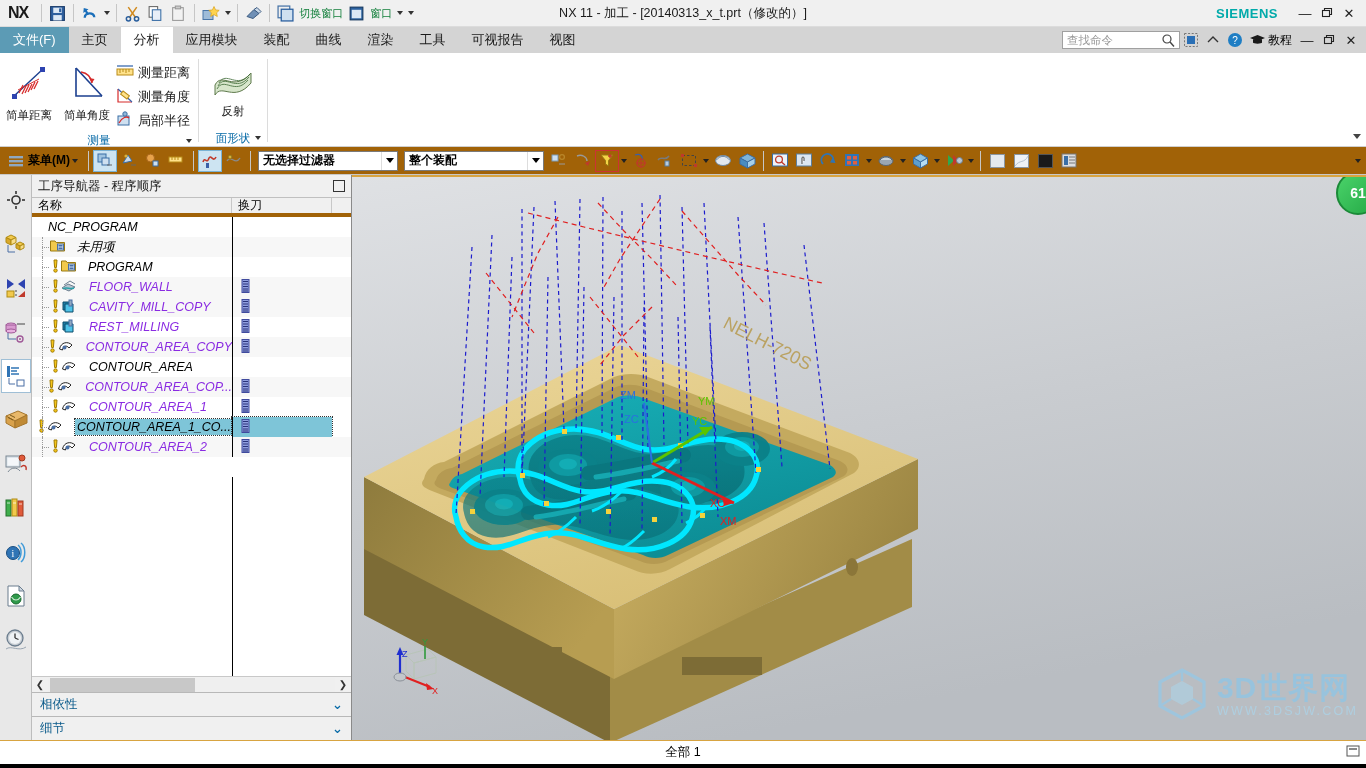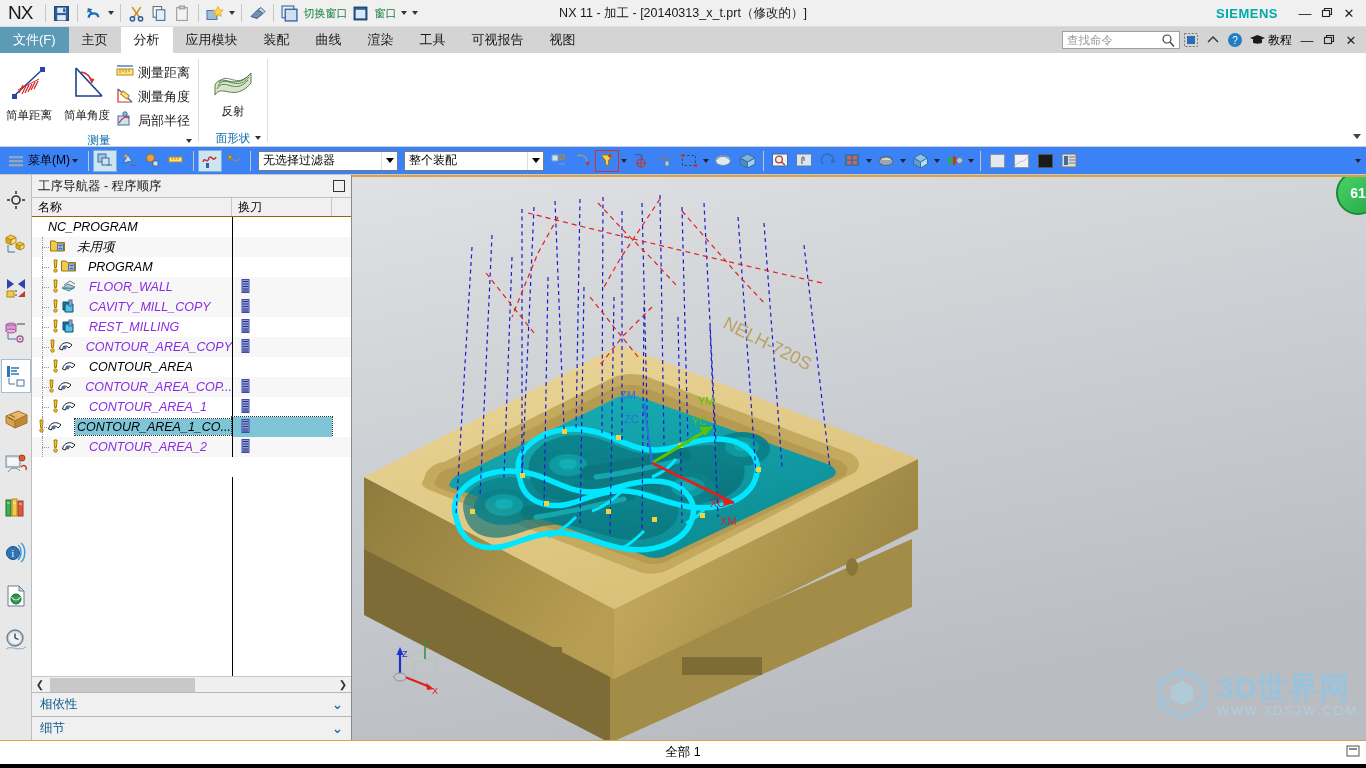--- a/index.html
+++ b/index.html
@@ -11,21 +11,21 @@
     background: #f0f0f0;
     color: #000;
   }
   #app { width: 1366px; height: 768px; position: relative; display: flex; flex-direction: column; background:#f0f0f0; }
 
   
   .titlebar {
     height: 27px; background: #f0f0f0; display: flex; align-items: center;
     position: relative; flex: 0 0 27px; border-bottom: 1px solid #dcdcdc;
   }
-  .nx-logo { font-size: 19px; font-weight: normal; color: #1a1a1a; padding: 0 9px 0 8px; letter-spacing: -1px; font-family:"Liberation Sans",sans-serif;}
+  .nx-logo { font-size: 16px; font-weight: bold; color: #1a1a1a; padding: 0 9px 0 8px; letter-spacing: -1px; font-family:"Liberation Sans",sans-serif;}
   .qsep { width:1px; height:18px; background:#c6c6c6; margin:0 4px; }
   .qbtn { width:23px; height:22px; display:flex; align-items:center; justify-content:center; position:relative; cursor:default;}
   .qbtn svg { display:block; }
   .qarrow { width:11px; height:22px; display:flex; align-items:center; justify-content:center; }
   .qarrow::after { content:""; border-left:3.5px solid transparent; border-right:3.5px solid transparent; border-top:4px solid #333; }
   .qtext { font-size:11px; color:#15803d; padding:0 2px 0 2px; white-space:nowrap; }
   .title-center {
     position: absolute; left:0; right:0; text-align:center; font-size:12.5px; color:#1a1a1a; pointer-events:none;
   }
   .title-right { margin-left:auto; display:flex; align-items:center; padding-right:6px; }
@@ -54,21 +54,21 @@
   .rgroup-label .dd { position:absolute; right:6px; border-left:3.5px solid transparent; border-right:3.5px solid transparent; border-top:4px solid #333; }
   .rsep { width:1px; background:#dcdcdc; margin:6px 0 4px 0; }
   .bigbtn { width:58px; display:flex; flex-direction:column; align-items:center; padding-top:6px; cursor:default;}
   .bigbtn .lbl { font-size:11.5px; color:#1a1a1a; margin-top:3px; text-align:center; line-height:1.1;}
   .smallcol { display:flex; flex-direction:column; padding-top:4px; }
   .smallbtn { height:24px; display:flex; align-items:center; cursor:default; padding-right:6px;}
   .smallbtn .lbl { font-size:13px; color:#1a1a1a; margin-left:4px; white-space:nowrap;}
   .ribbon-collapse { position:absolute; right:4px; bottom:2px; }
 
   
-  .selbar { height:28px; background:#3b82f6; flex:0 0 28px; display:flex; align-items:center; padding:0 3px; border-bottom:1px solid #c8c8c8; position:relative;}
+  .selbar { height:28px; background:#a16207; flex:0 0 28px; display:flex; align-items:center; padding:0 3px; border-bottom:1px solid #c8c8c8; position:relative;font-weight:bold;}
   .menu-btn { display:flex; align-items:center; padding:0 4px; height:22px; cursor:default;}
   .menu-btn .lbl { font-size:12px; margin-left:3px; }
   .sbtn { width:24px; height:22px; display:flex; align-items:center; justify-content:center; cursor:default; position:relative;}
   .sbtn.on { background:#cde4f2; border:1px solid #7ab2d4; }
   .sbtn.redbox { border:1px solid #c33; }
   .ssep { width:1px; height:20px; background:#c6c6c6; margin:0 4px; }
   .combo { height:20px; background:#fff; border:1px solid #7a7a7a; display:flex; align-items:center; padding-left:4px; font-size:12px; position:relative; margin:0 3px;}
   .combo .cv { flex:1; white-space:nowrap; overflow:hidden;}
   .combo .carr { width:16px; height:18px; display:flex; align-items:center; justify-content:center; border-left:1px solid #ddd;}
   .combo .carr::after { content:""; border-left:4px solid transparent; border-right:4px solid transparent; border-top:5px solid #000; }
@@ -78,21 +78,21 @@
   
   .main { flex:1; display:flex; position:relative; min-height:0;}
   .iconrail { width:32px; background:#e8e8e8; border-right:1px solid #bdbdbd; display:flex; flex-direction:column; align-items:center; padding-top:8px;}
   .railbtn { width:30px; height:34px; display:flex; align-items:center; justify-content:center; margin-bottom:10px; cursor:default;}
   .railbtn.sel { background:#fff; border:1px solid #9fbfd6; }
 
   
   .navigator { width:320px; background:#f0f0f0; display:flex; flex-direction:column; border-right:1px solid #8a8a8a; }
   .nav-head { height:22px; display:flex; align-items:center; padding:0 6px; font-size:12.5px; color:#1a1a1a;}
   .nav-head .pin { margin-left:auto; width:12px; height:12px; border:1.5px solid #333;}
-  .nav-cols { height:20px; background:#f0f0f0; display:flex; border-top:1px solid #c0c0c0; border-bottom:1px solid #a16207;}
+  .nav-cols { height:20px; background:#f0f0f0; display:flex; border-top:1px solid #c0c0c0; border-bottom:4px solid #a16207;}
   .nav-col { font-size:12px; display:flex; align-items:center; padding-left:6px; border-right:1px solid #c8c8c8;}
   .nav-col.c1 { width:200px; }
   .nav-col.c2 { width:100px; }
   .tree { flex:1; background:#fff; overflow:hidden; position:relative;}
   .trow { height:20px; display:flex; align-items:center; position:relative; font-size:12.5px; cursor:default;}
   .trow.alt { background:#f7f7f7; }
   .trow .cellname { width:200px; display:flex; align-items:center; height:20px; overflow:hidden; white-space:nowrap; padding-left:4px;}
   .trow .cellchg { width:100px; border-left:1px solid #000; height:20px; display:flex; align-items:center; padding-left:8px;}
   .trow .nm { margin-left:12px;font-style:italic; }
   .trow.sel .selbox { background:#7ec5d8; outline:1px dotted #333; }

